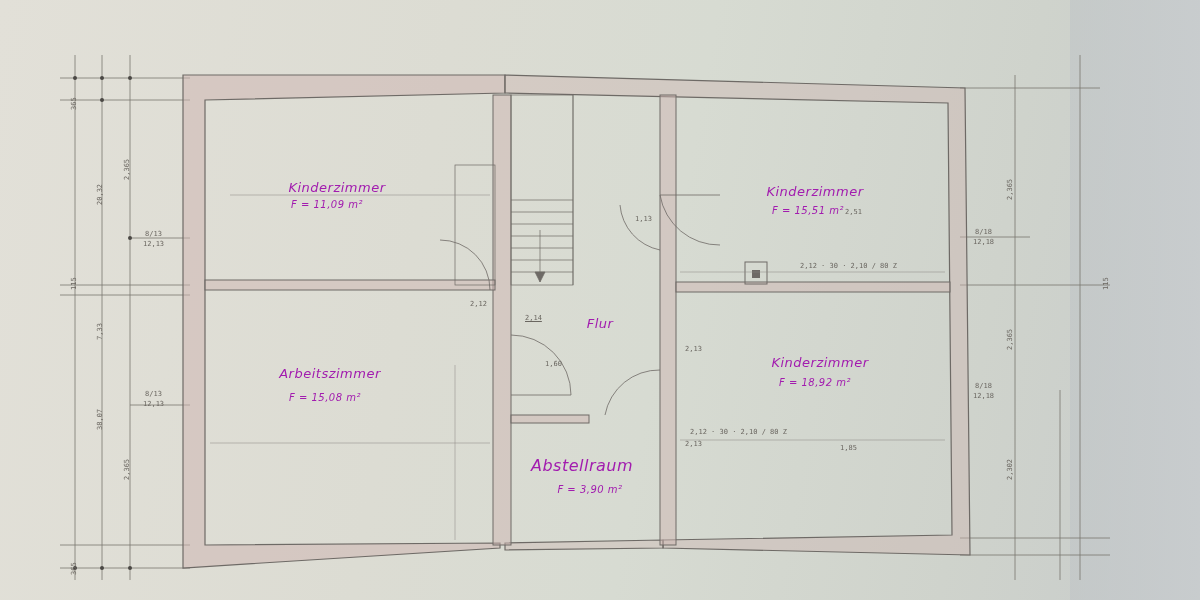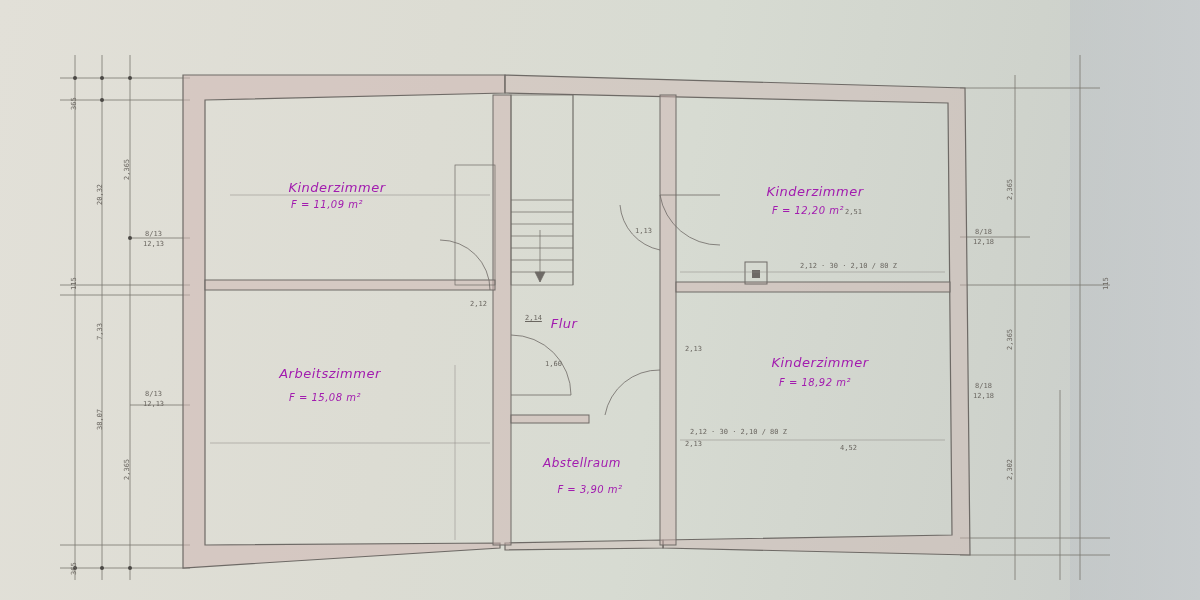--- a/index.html
+++ b/index.html
@@ -117,31 +117,31 @@
     <line x1="680" y1="272" x2="945" y2="272"></line>
     <line x1="455" y1="365" x2="455" y2="540"></line>
     <line x1="230" y1="195" x2="490" y2="195"></line>
   </g>
 </svg>
 
 <div class="label room-name" style="left:337px;top:180px;">Kinderzimmer</div>
 <div class="label room-area" style="left:327px;top:199px;">F = 11,09 m²</div>
 
 <div class="label room-name" style="left:815px;top:184px;">Kinderzimmer</div>
-<div class="label room-area" style="left:808px;top:205px;">F = 12,20 m²</div>
+<div class="label room-area" style="left:808px;top:205px;">F = 15,51 m²</div>
 
 <div class="label room-name" style="left:330px;top:366px;">Arbeitszimmer</div>
 <div class="label room-area" style="left:325px;top:372px;margin-top:20px;">F = 15,08 m²</div>
 
 <div class="label room-name" style="left:820px;top:355px;">Kinderzimmer</div>
 <div class="label room-area" style="left:815px;top:377px;">F = 18,92 m²</div>
 
-<div class="label room-name" style="left:564px;top:316px;">Flur</div>
+<div class="label room-name" style="left:600px;top:316px;">Flur</div>
 
-<div class="label room-name" style="left:582px;top:456px;font-size:12px;">Abstellraum</div>
+<div class="label room-name" style="left:582px;top:456px;font-size:16px;">Abstellraum</div>
 <div class="label room-area" style="left:590px;top:484px;">F = 3,90 m²</div>
 
 <div class="dim v" style="left:70px;top:110px;">365</div>
 <div class="dim v" style="left:123px;top:180px;">2,365</div>
 <div class="dim v" style="left:70px;top:290px;">115</div>
 <div class="dim v" style="left:123px;top:480px;">2,365</div>
 <div class="dim v" style="left:70px;top:575px;">365</div>
 <div class="dim v" style="left:96px;top:205px;">20,32</div>
 <div class="dim v" style="left:96px;top:340px;">7,33</div>
 <div class="dim v" style="left:96px;top:430px;">38,07</div>
@@ -157,17 +157,17 @@
 <div class="dim" style="left:975px;top:228px;">8/18</div>
 <div class="dim" style="left:973px;top:238px;">12,18</div>
 <div class="dim" style="left:975px;top:382px;">8/18</div>
 <div class="dim" style="left:973px;top:392px;">12,18</div>
 
 <div class="dim" style="left:525px;top:314px;text-decoration:underline;">2,14</div>
 <div class="dim" style="left:470px;top:300px;">2,12</div>
 <div class="dim" style="left:545px;top:360px;">1,60</div>
 <div class="dim" style="left:685px;top:345px;">2,13</div>
 <div class="dim" style="left:685px;top:440px;">2,13</div>
-<div class="dim" style="left:635px;top:227px;">1,13</div>
+<div class="dim" style="left:635px;top:215px;">1,13</div>
 <div class="dim" style="left:845px;top:208px;">2,51</div>
-<div class="dim" style="left:840px;top:444px;">4,52</div>
+<div class="dim" style="left:840px;top:444px;">1,85</div>
 <div class="dim" style="left:800px;top:262px;">2,12 · 30 · 2,10 / 80 Z</div>
 <div class="dim" style="left:690px;top:428px;">2,12 · 30 · 2,10 / 80 Z</div>
 
 </body></html>

